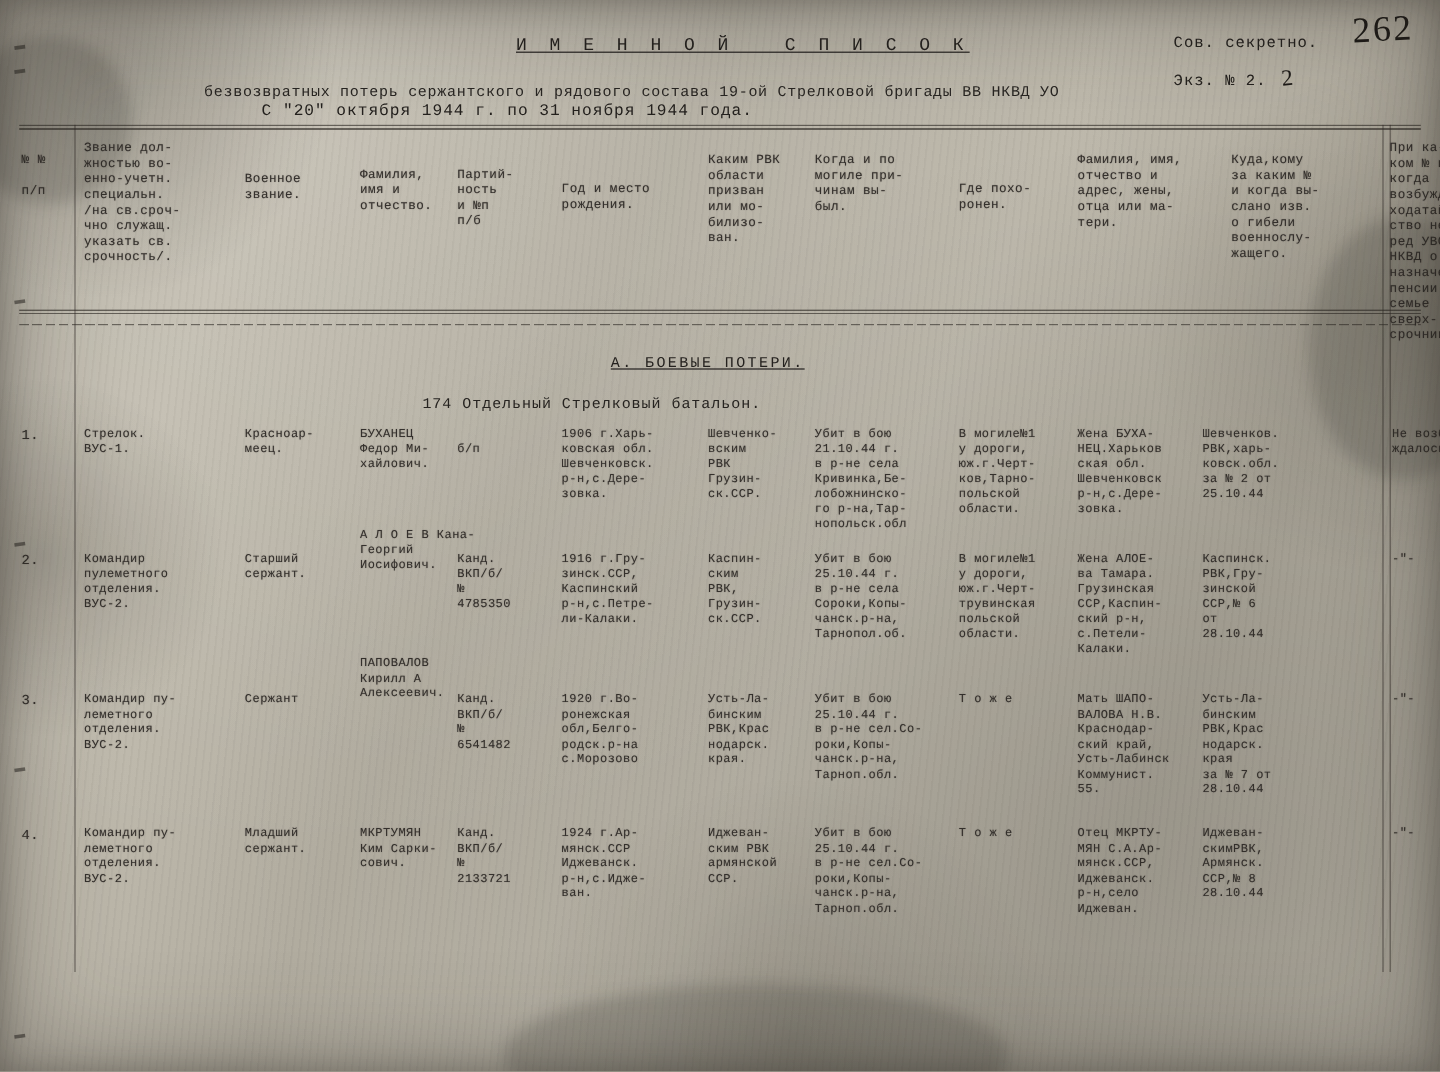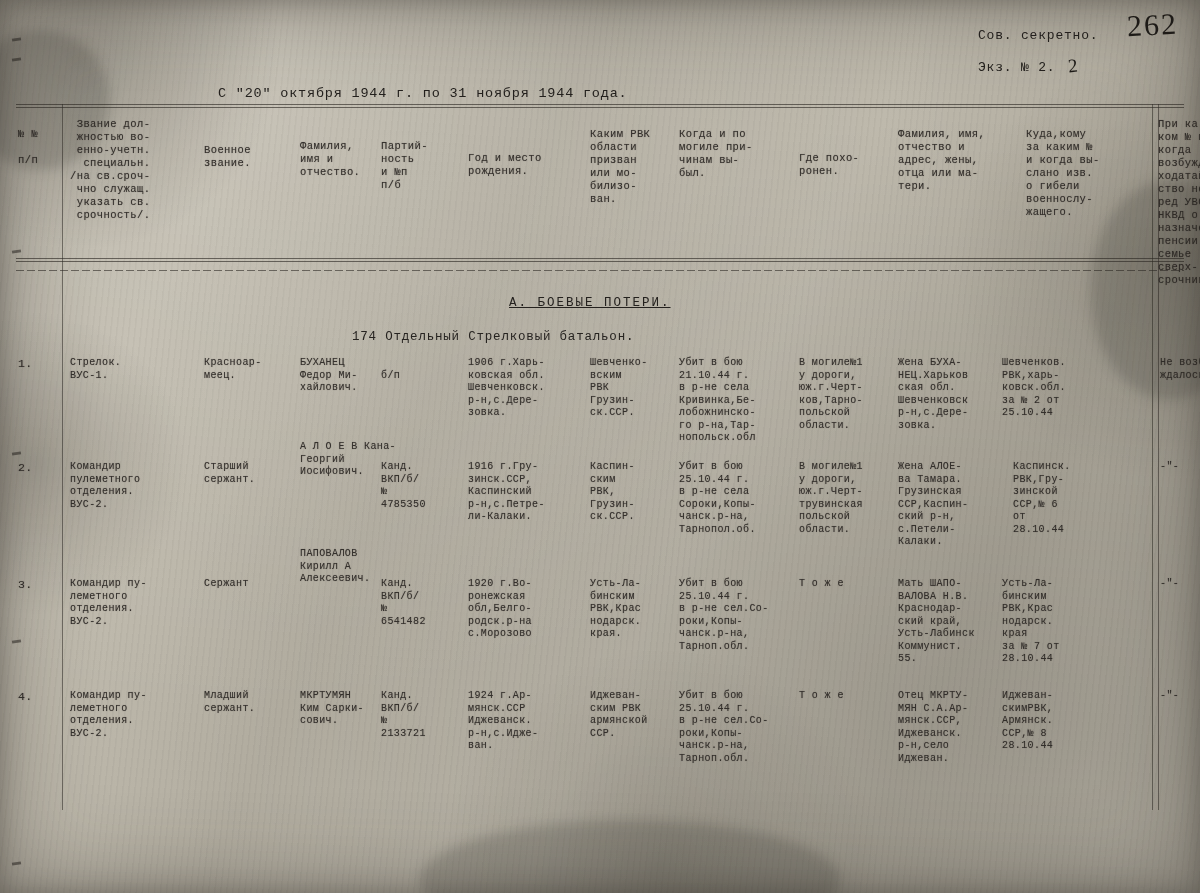--- a/index.html
+++ b/index.html
@@ -198,40 +198,42 @@
     <i style="top:250px"></i>
     <i style="top:452px"></i>
     <i style="top:640px"></i>
     <i style="top:862px"></i>
   </div>
 
   <div class="smudge" style="left:-30px;top:30px;width:140px;height:140px;"></div>
   <div class="smudge" style="left:1090px;top:180px;width:160px;height:220px;"></div>
   <div class="smudge" style="left:420px;top:820px;width:420px;height:120px;"></div>
 
+  <div class="title">И М Е Н Н О Й   С П И С О К</div>
   <div class="secret">Сов. секретно.</div>
   <div class="copy">Экз. № 2.</div>
   <div class="folio">262</div>
   <div class="hand-2">2</div>
 
+  <div class="subtitle1">безвозвратных потерь сержантского и рядового состава 19-ой Стрелковой бригады ВВ НКВД УО</div>
   <div class="subtitle2">С "20" октября 1944 г. по 31 ноября 1944 года.</div>
 
   <div class="dblrule" style="top:104px"></div>
   <div class="dblrule" style="top:258px"></div>
   <div class="dblrule d2" style="top:270px"></div>
 
   <div class="vline" style="left:62px; top:104px; height:706px;"></div>
   <div class="vline" style="left:1158px; top:104px; height:706px;"></div>
   <div class="vline" style="left:1152px; top:104px; height:706px;"></div>
 
   <div id="headers">
       <div class="typed small" style="left: 18px; top: 128px;">№ №
 
 п/п</div>
-      <div class="typed small" style="left: 70px; top: 118px; text-align: right;">Звание дол-
+      <div class="typed small" style="left: 70px; top: 118px;">Звание дол-
 жностью во-
 енно-учетн.
 специальн.
 /на св.сроч-
 чно служащ.
 указать св.
 срочность/.</div>
       <div class="typed small" style="left: 204px; top: 118px;">
 
 Военное
@@ -370,21 +372,21 @@
 трувинская
 польской
 области.</div>
       <div class="typed tiny" style="left: 898px; top: 461px;">Жена АЛОЕ-
 ва Тамара.
 Грузинская
 ССР,Каспин-
 ский р-н,
 с.Петели-
 Калаки.</div>
-      <div class="typed tiny" style="left: 1002px; top: 461px; margin-left: 11px;">Каспинск.
+      <div class="typed tiny" style="left: 1002px; top: 461px;">Каспинск.
 РВК,Гру-
 зинской
 ССР,№ 6
 от
 28.10.44</div>
       <div class="typed tiny" style="left: 1160px; top: 461px; width: 0px;">-"-</div>
       <div class="typed" style="left: 18px; top: 578px;">3.</div>
       <div class="typed tiny" style="left: 70px; top: 578px;">Командир пу-
 леметного
 отделения.

